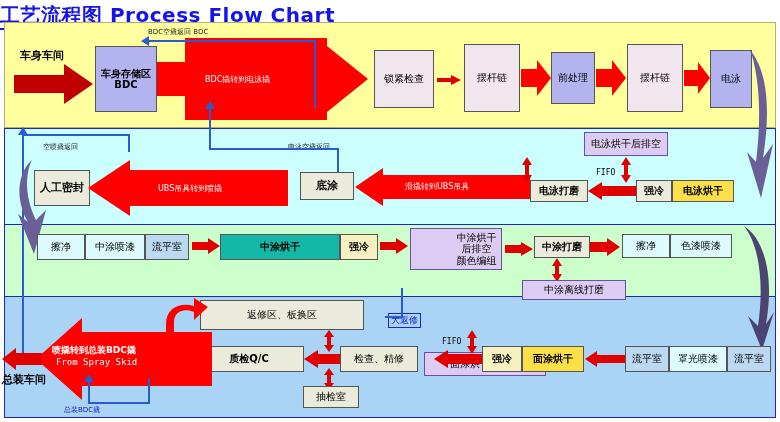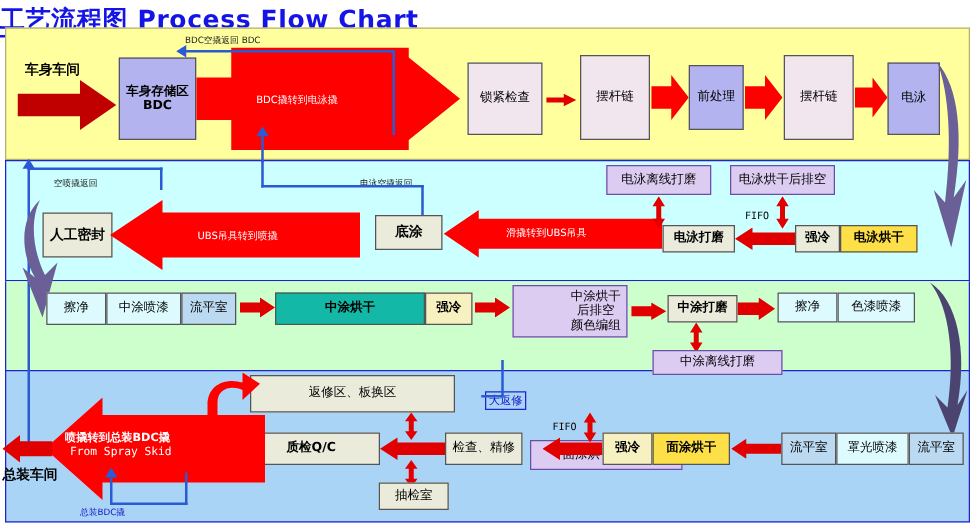--- a/index.html
+++ b/index.html
@@ -175,23 +175,20 @@
     <span>底涂</span>
   </div>
 
   <div class="svgwrap" style="left:355px;top:166px;width:175px;height:42px;">
     <svg width="175" height="42" viewBox="0 0 175 42">
       <polygon points="0,21 28,2 28,9 175,9 175,33 28,33 28,40" fill="#ff0000"></polygon>
     </svg>
   </div>
   <div class="lbl" style="left:405px;top:181px;color:#ffffff;font-size:8px;">滑撬转到UBS吊具</div>
 
-  <div class="box lilac" style="left:485px;top:132px;width:84px;height:24px;">
-    <span>电泳离线打磨</span>
-  </div>
   <div class="box lilac" style="left:584px;top:132px;width:84px;height:24px;">
     <span>电泳烘干后排空</span>
   </div>
 
   <div class="svgwrap" style="left:521px;top:157px;width:12px;height:26px;">
     <svg width="12" height="26" viewBox="0 0 12 26">
       <polygon points="6,0 11,8 8,8 8,18 11,18 6,26 1,18 4,18 4,8 1,8" fill="#e00000"></polygon>
     </svg>
   </div>
   <div class="svgwrap" style="left:620px;top:157px;width:12px;height:26px;">
@@ -307,21 +304,21 @@
   <div class="box beige" style="left:194px;top:346px;width:110px;height:26px;font-weight:bold;">
     <span>质检Q/C</span>
   </div>
 
   <div class="svgwrap" style="left:304px;top:350px;width:52px;height:18px;">
     <svg width="52" height="18" viewBox="0 0 52 18">
         <polygon points="0,9 14,0 14,4 52,4 52,14 14,14 14,18" fill="#e00000"></polygon>
       </svg>
   </div>
 
-  <div class="box beige" style="left:356px;top:346px;width:62px;height:26px;">
+  <div class="box beige" style="left:340px;top:346px;width:78px;height:26px;">
     <span>检查、精修</span>
   </div>
 
   <div class="svgwrap" style="left:323px;top:330px;width:12px;height:22px;">
     <svg width="12" height="22" viewBox="0 0 12 22">
       <polygon points="6,0 11,7 8,7 8,15 11,15 6,22 1,15 4,15 4,7 1,7" fill="#e00000"></polygon>
     </svg>
   </div>
   <div class="svgwrap" style="left:323px;top:368px;width:12px;height:22px;">
     <svg width="12" height="22" viewBox="0 0 12 22">

